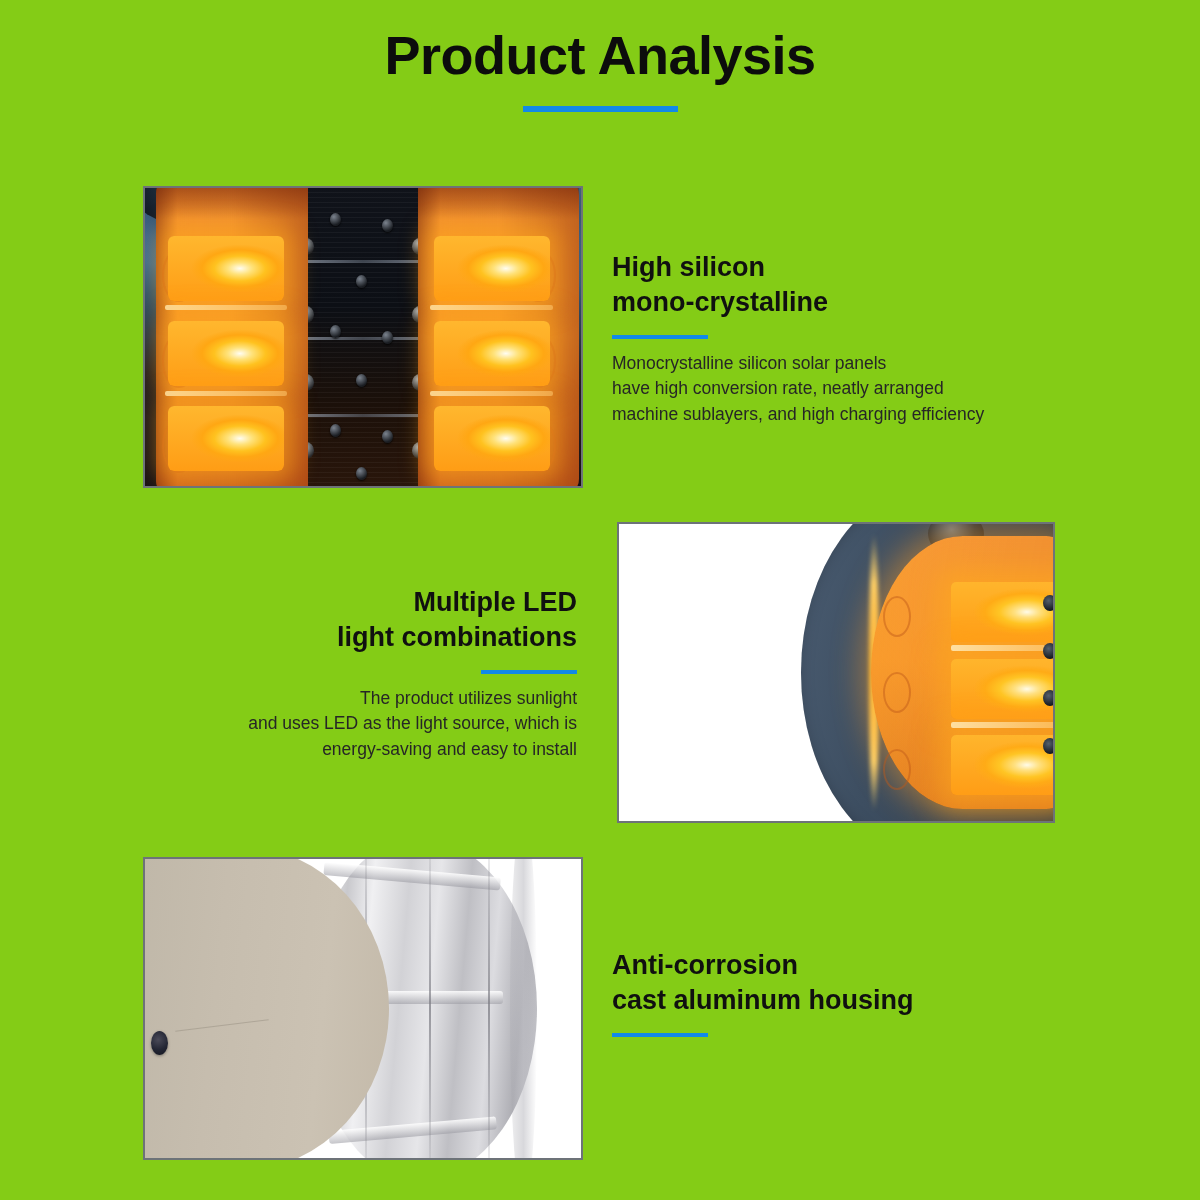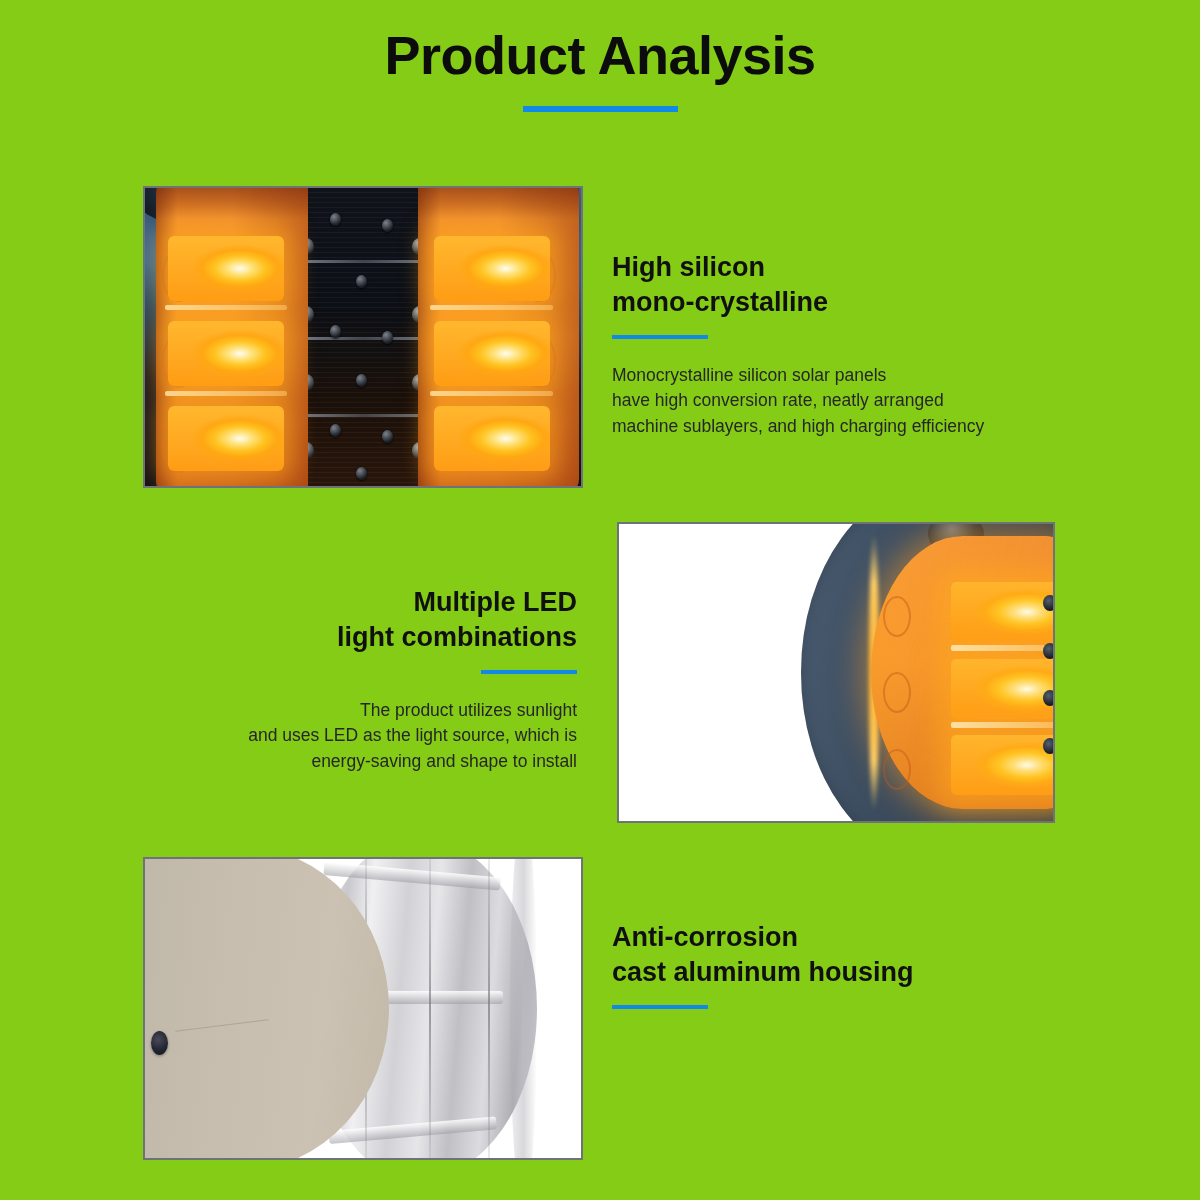--- a/index.html
+++ b/index.html
@@ -57,21 +57,21 @@
     line-height: 1.28;
     white-space: pre-line;
   }
   .rule {
     width: 96px;
     height: 4px;
     background: #1189e8;
     margin-top: 16px;
   }
   .body-text {
-    margin-top: 24px;
+    margin-top: 12px;
     font-size: 17.5px;
     color: #262626;
     line-height: 1.45;
     white-space: pre-line;
   }
   .align-right .rule { margin-left: auto; }
   .align-right { text-align: right; }
 
   
   #photo-solar { left: 143px; top: 186px; width: 440px; height: 302px; }
@@ -340,21 +340,21 @@
     <div class="p2-notch" style="top:56%;"></div>
     <div class="p2-notch" style="top:72%;"></div>
   </div>
 
   <div class="textblock align-right" id="text-led" style="left:152px; top:585px; width:425px;">
     <div class="heading">Multiple LED
 light combinations</div>
     <div class="rule"></div>
     <div class="body-text">The product utilizes sunlight
 and uses LED as the light source, which is
-energy-saving and shape to install</div>
+energy-saving and easy to install</div>
   </div>
 
   <div class="photo" id="photo-alu">
     <div class="p3-bg"></div>
 
     <div class="p3-ring">
       <div class="p3-ridge" style="left:6%; top:7%; width:78%; transform:rotate(5deg);"></div>
       <div class="p3-ridge" style="left:9%; top:45%; width:76%; transform:rotate(0deg);"></div>
       <div class="p3-ridge" style="left:8%; top:86%; width:74%; transform:rotate(-5deg);"></div>
 
@@ -364,19 +364,19 @@
 
       <div class="p3-edge"></div>
     </div>
 
     <div class="p3-face">
       <div class="p3-hole"></div>
       <div class="p3-scratch"></div>
     </div>
   </div>
 
-  <div class="textblock" id="text-alu" style="left:612px; top:920px; width:470px;">
+  <div class="textblock" id="text-alu" style="left:612px; top:948px; width:470px;">
     <div class="heading">Anti-corrosion
 cast aluminum housing</div>
     <div class="rule"></div>
   </div>
 
 </div>
 
 </body></html>

